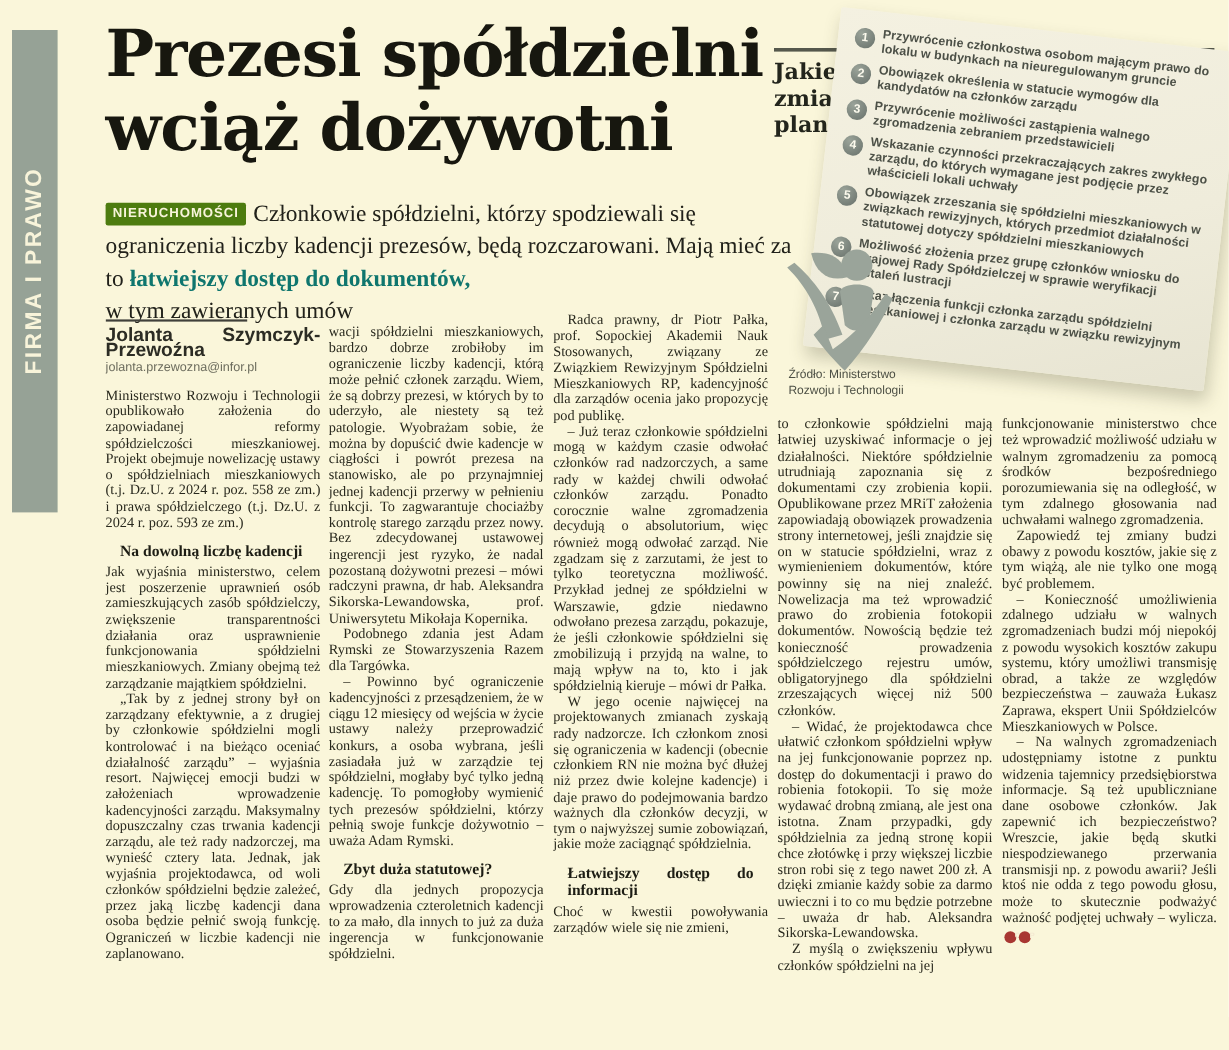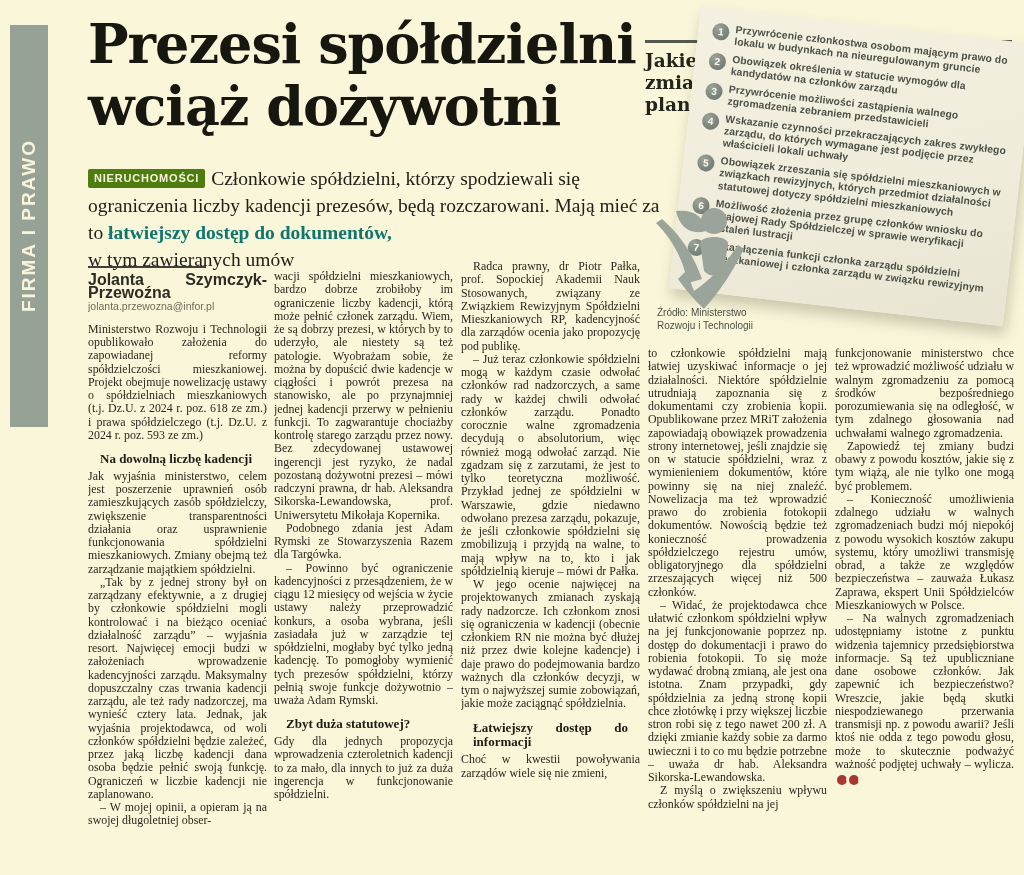--- a/index.html
+++ b/index.html
@@ -69,25 +69,24 @@
 
   <div id="lead">
     <span class="tag">NIERUCHOMOŚCI</span><span>Członkowie spółdzielni, którzy spodziewali się ograniczenia liczby kadencji prezesów, będą rozczarowani. Mają mieć za to </span><span class="hl">łatwiejszy dostęp do dokumentów,</span><br>
     <span>w tym zawieranych umów</span>
   </div>
 
   <div class="col" id="col-0">
     <div class="byline-rule"></div>
     <div class="byline-name">Jolanta Szymczyk-Przewoźna</div>
     <div class="byline-email">jolanta.przewozna@infor.pl</div>
-  <p>Ministerstwo Rozwoju i Technologii opublikowało założenia do zapowiadanej reformy spółdzielczości mieszkaniowej. Projekt obejmuje nowelizację ustawy o spółdzielniach mieszkaniowych (t.j. Dz.U. z 2024 r. poz. 618 ze zm.) i prawa spółdzielczego (t.j. Dz.U. z 2024 r. poz. 593 ze zm.)</p>
+  <p>Ministerstwo Rozwoju i Technologii opublikowało założenia do zapowiadanej reformy spółdzielczości mieszkaniowej. Projekt obejmuje nowelizację ustawy o spółdzielniach mieszkaniowych (t.j. Dz.U. z 2024 r. poz. 558 ze zm.) i prawa spółdzielczego (t.j. Dz.U. z 2024 r. poz. 593 ze zm.)</p>
       <h3>Na dowolną liczbę kadencji</h3>
       <p>Jak wyjaśnia ministerstwo, celem jest poszerzenie uprawnień osób zamieszkujących zasób spółdzielczy, zwiększenie transparentności działania oraz usprawnienie funkcjonowania spółdzielni mieszkaniowych. Zmiany obejmą też zarządzanie majątkiem spółdzielni.</p>
       <p class="indent">„Tak by z jednej strony był on zarządzany efektywnie, a z drugiej by członkowie spółdzielni mogli kontrolować i na bieżąco oceniać działalność zarządu” – wyjaśnia resort. Najwięcej emocji budzi w założeniach wprowadzenie kadencyjności zarządu. Maksymalny dopuszczalny czas trwania kadencji zarządu, ale też rady nadzorczej, ma wynieść cztery lata. Jednak, jak wyjaśnia projektodawca, od woli członków spółdzielni będzie zależeć, przez jaką liczbę kadencji dana osoba będzie pełnić swoją funkcję. Ograniczeń w liczbie kadencji nie zaplanowano.</p>
-      <p class="indent">– W mojej opinii, a opieram ją na swojej długoletniej obser-</p>
     </div>
   <div class="col" id="col-1">
       <p>wacji spółdzielni mieszkaniowych, bardzo dobrze zrobiłoby im ograniczenie liczby kadencji, którą może pełnić członek zarządu. Wiem, że są dobrzy prezesi, w których by to uderzyło, ale niestety są też patologie. Wyobrażam sobie, że można by dopuścić dwie kadencje w ciągłości i powrót prezesa na stanowisko, ale po przynajmniej jednej kadencji przerwy w pełnieniu funkcji. To zagwarantuje chociażby kontrolę starego zarządu przez nowy. Bez zdecydowanej ustawowej ingerencji jest ryzyko, że nadal pozostaną dożywotni prezesi – mówi radczyni prawna, dr hab. Aleksandra Sikorska-Lewandowska, prof. Uniwersytetu Mikołaja Kopernika.</p>
       <p class="indent">Podobnego zdania jest Adam Rymski ze Stowarzyszenia Razem dla Targówka.</p>
       <p class="indent">– Powinno być ograniczenie kadencyjności z przesądzeniem, że w ciągu 12 miesięcy od wejścia w życie ustawy należy przeprowadzić konkurs, a osoba wybrana, jeśli zasiadała już w zarządzie tej spółdzielni, mogłaby być tylko jedną kadencję. To pomogłoby wymienić tych prezesów spółdzielni, którzy pełnią swoje funkcje dożywotnio – uważa Adam Rymski.</p>
       <h3>Zbyt duża statutowej?</h3>
       <p>Gdy dla jednych propozycja wprowadzenia czteroletnich kadencji to za mało, dla innych to już za duża ingerencja w funkcjonowanie spółdzielni.</p>
     </div>
   <div class="col" id="col-2">
       <p class="indent">Radca prawny, dr Piotr Pałka, prof. Sopockiej Akademii Nauk Stosowanych, związany ze Związkiem Rewizyjnym Spółdzielni Mieszkaniowych RP, kadencyjność dla zarządów ocenia jako propozycję pod publikę.</p>

